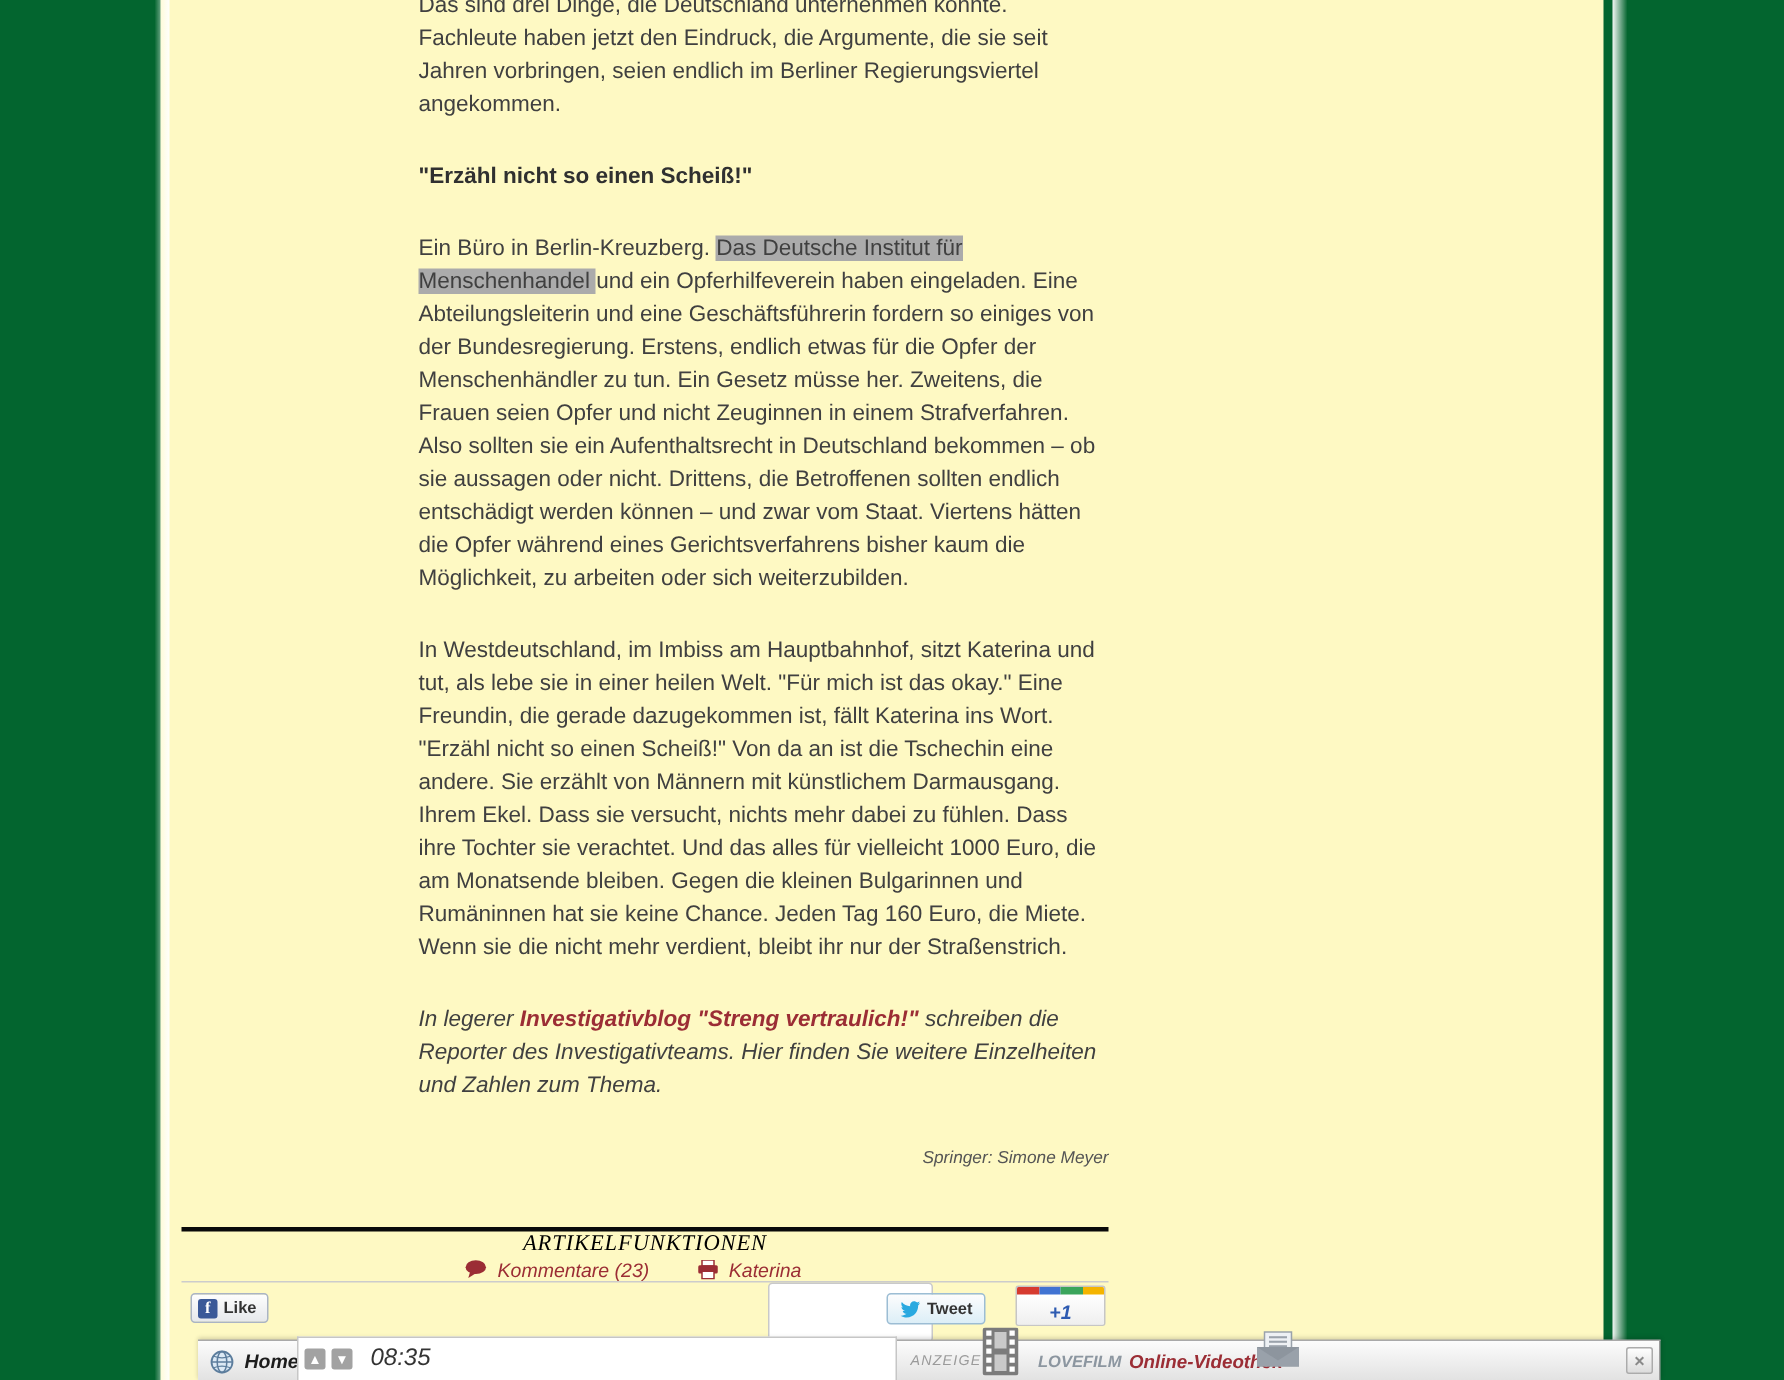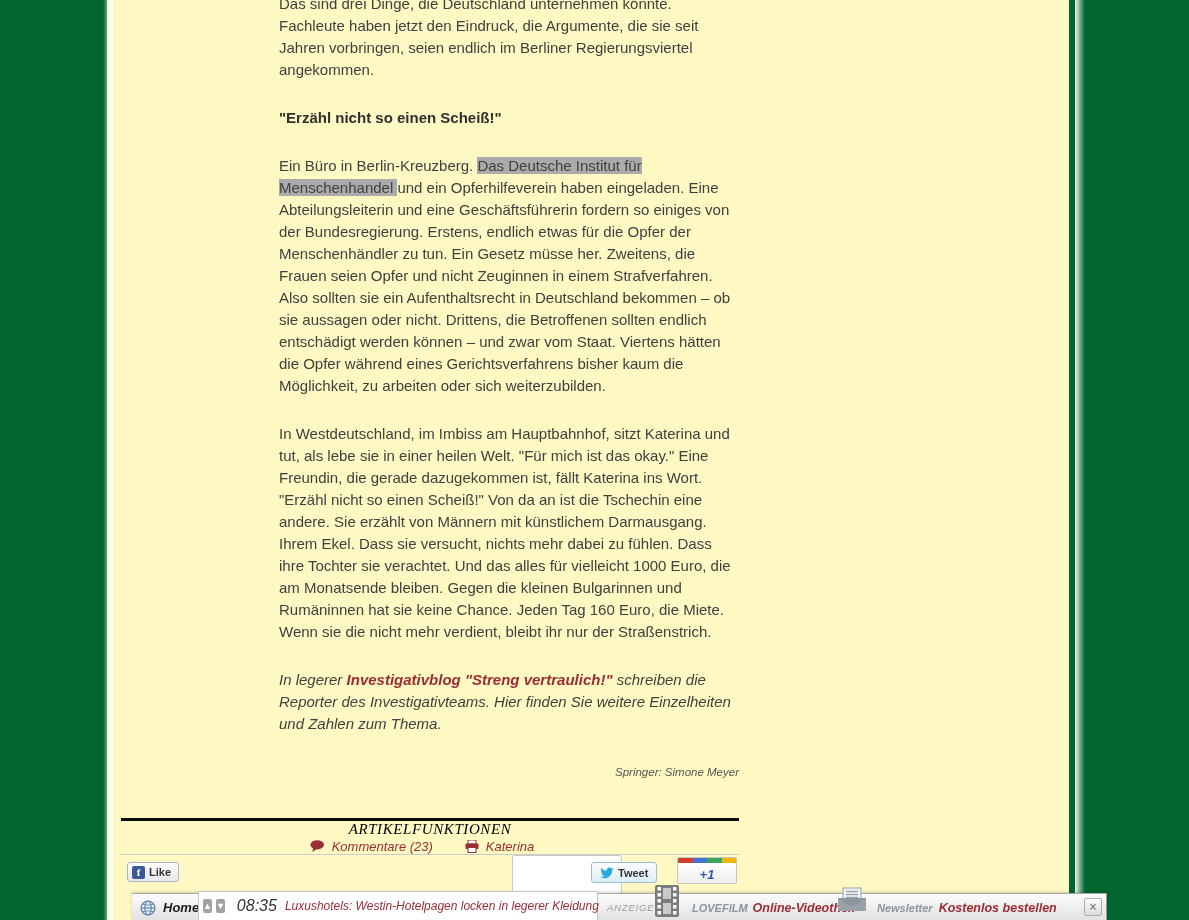--- a/index.html
+++ b/index.html
@@ -195,21 +195,20 @@
   </div>
 
   <div class="ticker-panel">
     <div class="arrow-btn">
         <span>▲</span>
       </div>
     <div class="arrow-btn">
         <span>▼</span>
       </div>
     <span class="ticker-time">08:35</span>
-    <a class="ticker-headline">Luxushotels: Westin-Hotelpagen locken in legerer Kleidung</a>
   </div>
 
   <div class="bar-item" style="left:475px;">
     <span class="anzeige">ANZEIGE</span>
   </div>
 
   <div class="filmstrip">
     <svg width="24" height="32" viewBox="0 0 24 32">
         <rect x="0" y="0" width="24" height="32" rx="2" fill="#7b7b7b"></rect>
         <g fill="#ffffff">
@@ -238,21 +237,17 @@
     <svg width="32" height="26" viewBox="0 0 32 26">
         <rect x="7" y="2" width="18" height="14" fill="#eef1f4" stroke="#9aa2ab" stroke-width="1"></rect>
         <line x1="10" y1="5.5" x2="22" y2="5.5" stroke="#9aa2ab" stroke-width="1.4"></line>
         <line x1="10" y1="8.5" x2="22" y2="8.5" stroke="#9aa2ab" stroke-width="1.4"></line>
         <line x1="10" y1="11.5" x2="22" y2="11.5" stroke="#9aa2ab" stroke-width="1.4"></line>
         <path d="M2,12 L30,12 L30,25 L2,25 Z" fill="#8d959e"></path>
         <path d="M2,12 L16,21 L30,12 L30,25 L2,25 Z" fill="#99a1aa"></path>
       </svg>
   </div>
 
-  <div class="bar-item" style="left:745px; gap:6px;">
-    <span class="brand-gray">Newsletter</span>
-    <a class="brand-red">Kostenlos bestellen</a>
-  </div>
 
   <div class="close-btn">
     <span>×</span>
   </div>
 </div>
 
 </body></html>

